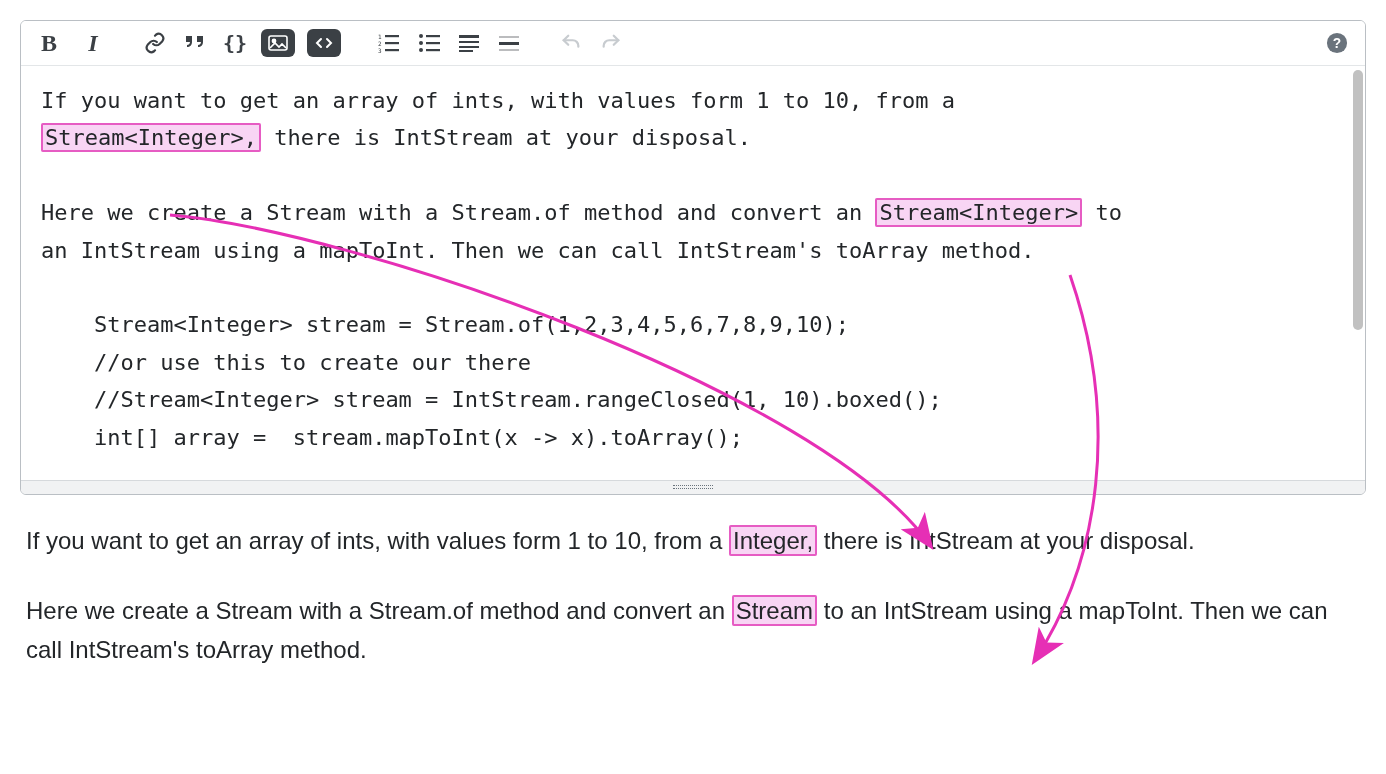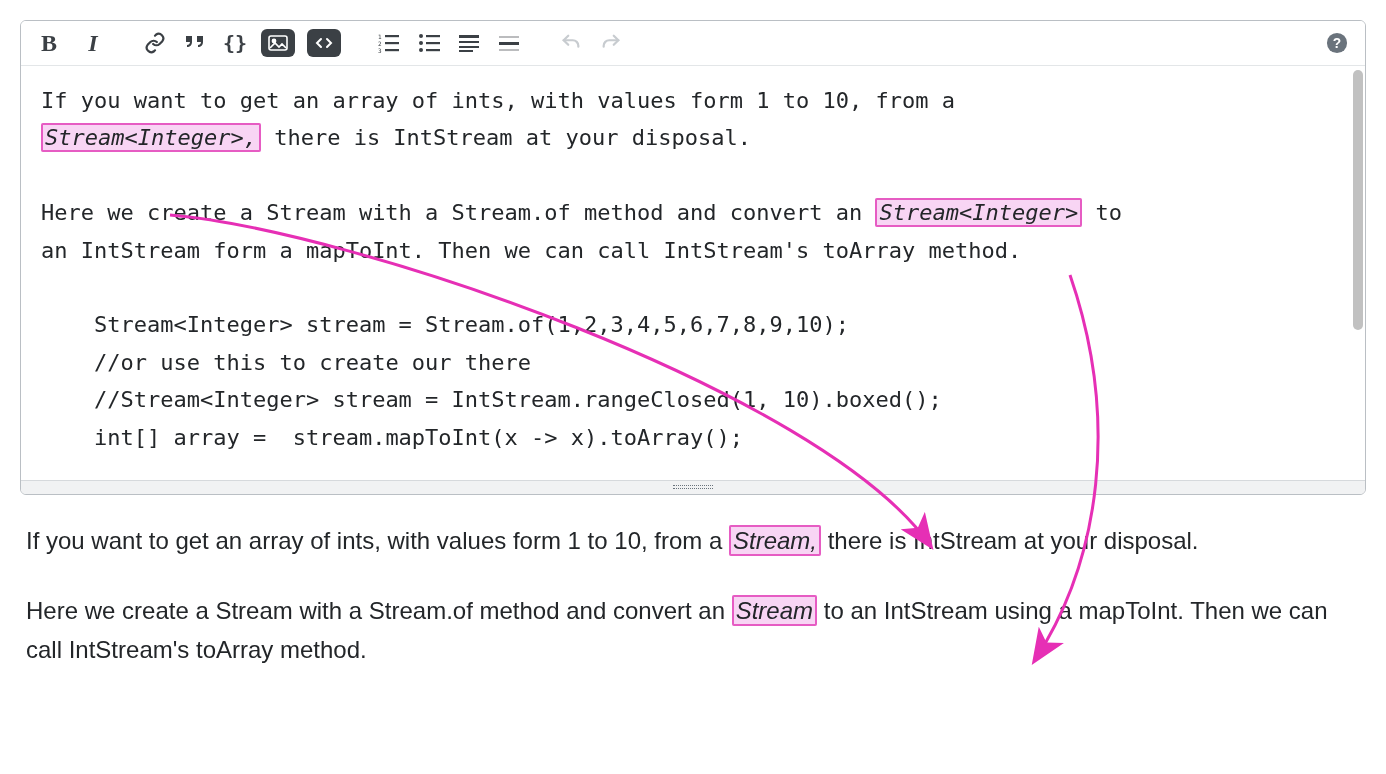--- a/index.html
+++ b/index.html
@@ -108,21 +108,20 @@
     line-height: 1.65;
     color: #232629;
   }
   .preview p { margin: 0 0 30px 0; }
 
   .hl {
     background: #f8d5f4;
     border: 2px solid #e65cc3;
     border-radius: 2px;
     padding: 0 2px;
-    font-style: italic;
   }
 
   .annot-svg {
     position: absolute;
     left: 0;
     top: 0;
     pointer-events: none;
   }
 
   
@@ -240,40 +239,40 @@
             <text x="12" y="17" text-anchor="middle" font-size="15" font-weight="700" fill="#fff" font-family="Arial">?</text>
           </svg>
       </span>
     </div>
 
     <div class="editor-body">
       <div class="editor-text"><span>If you want to get an array of ints, with values form 1 to 10, from a</span>
 <span class="hl">Stream&lt;Integer&gt;,</span><span> there is IntStream at your disposal.</span>
 
 <span>Here we create a Stream with a Stream.of method and convert an </span><span class="hl">Stream&lt;Integer&gt;</span><span> to</span>
-<span>an IntStream form a mapToInt. Then we can call IntStream's toArray method.</span>
+<span>an IntStream using a mapToInt. Then we can call IntStream's toArray method.</span>
 
 <span>    Stream&lt;Integer&gt; stream = Stream.of(1,2,3,4,5,6,7,8,9,10);</span>
 <span>    //or use this to create our there</span>
 <span>    //Stream&lt;Integer&gt; stream = IntStream.rangeClosed(1, 10).boxed();</span>
 <span>    int[] array =  stream.mapToInt(x -&gt; x).toArray();</span></div>
       <div class="editor-scrollbar">
         <div class="scrollbar-thumb"></div>
       </div>
     </div>
 
     <div class="resize-handle">
       <div class="resize-dots"></div>
     </div>
 
   </div>
 
   <div class="preview">
     <p>
-      <span>If you want to get an array of ints, with values form 1 to 10, from a </span><span class="hl">Stream,</span><span> there is IntStream at your disposal.</span>
+      <span>If you want to get an array of ints, with values form 1 to 10, from a </span><span class="hl">Integer,</span><span> there is IntStream at your disposal.</span>
     </p>
     <p>
       <span>Here we create a Stream with a Stream.of method and convert an </span><span class="hl">Stream</span><span> to an IntStream using a mapToInt. Then we can call IntStream's toArray method.</span>
     </p>
   </div>
 
   <svg class="annot-svg" width="1386" height="774">
     <defs>
       <marker id="arrowhead" markerWidth="12" markerHeight="10" refX="10" refY="5" orient="auto">
         <path d="M0,0 L12,5 L0,10 L3,5 Z" fill="#e62fb5"></path>

